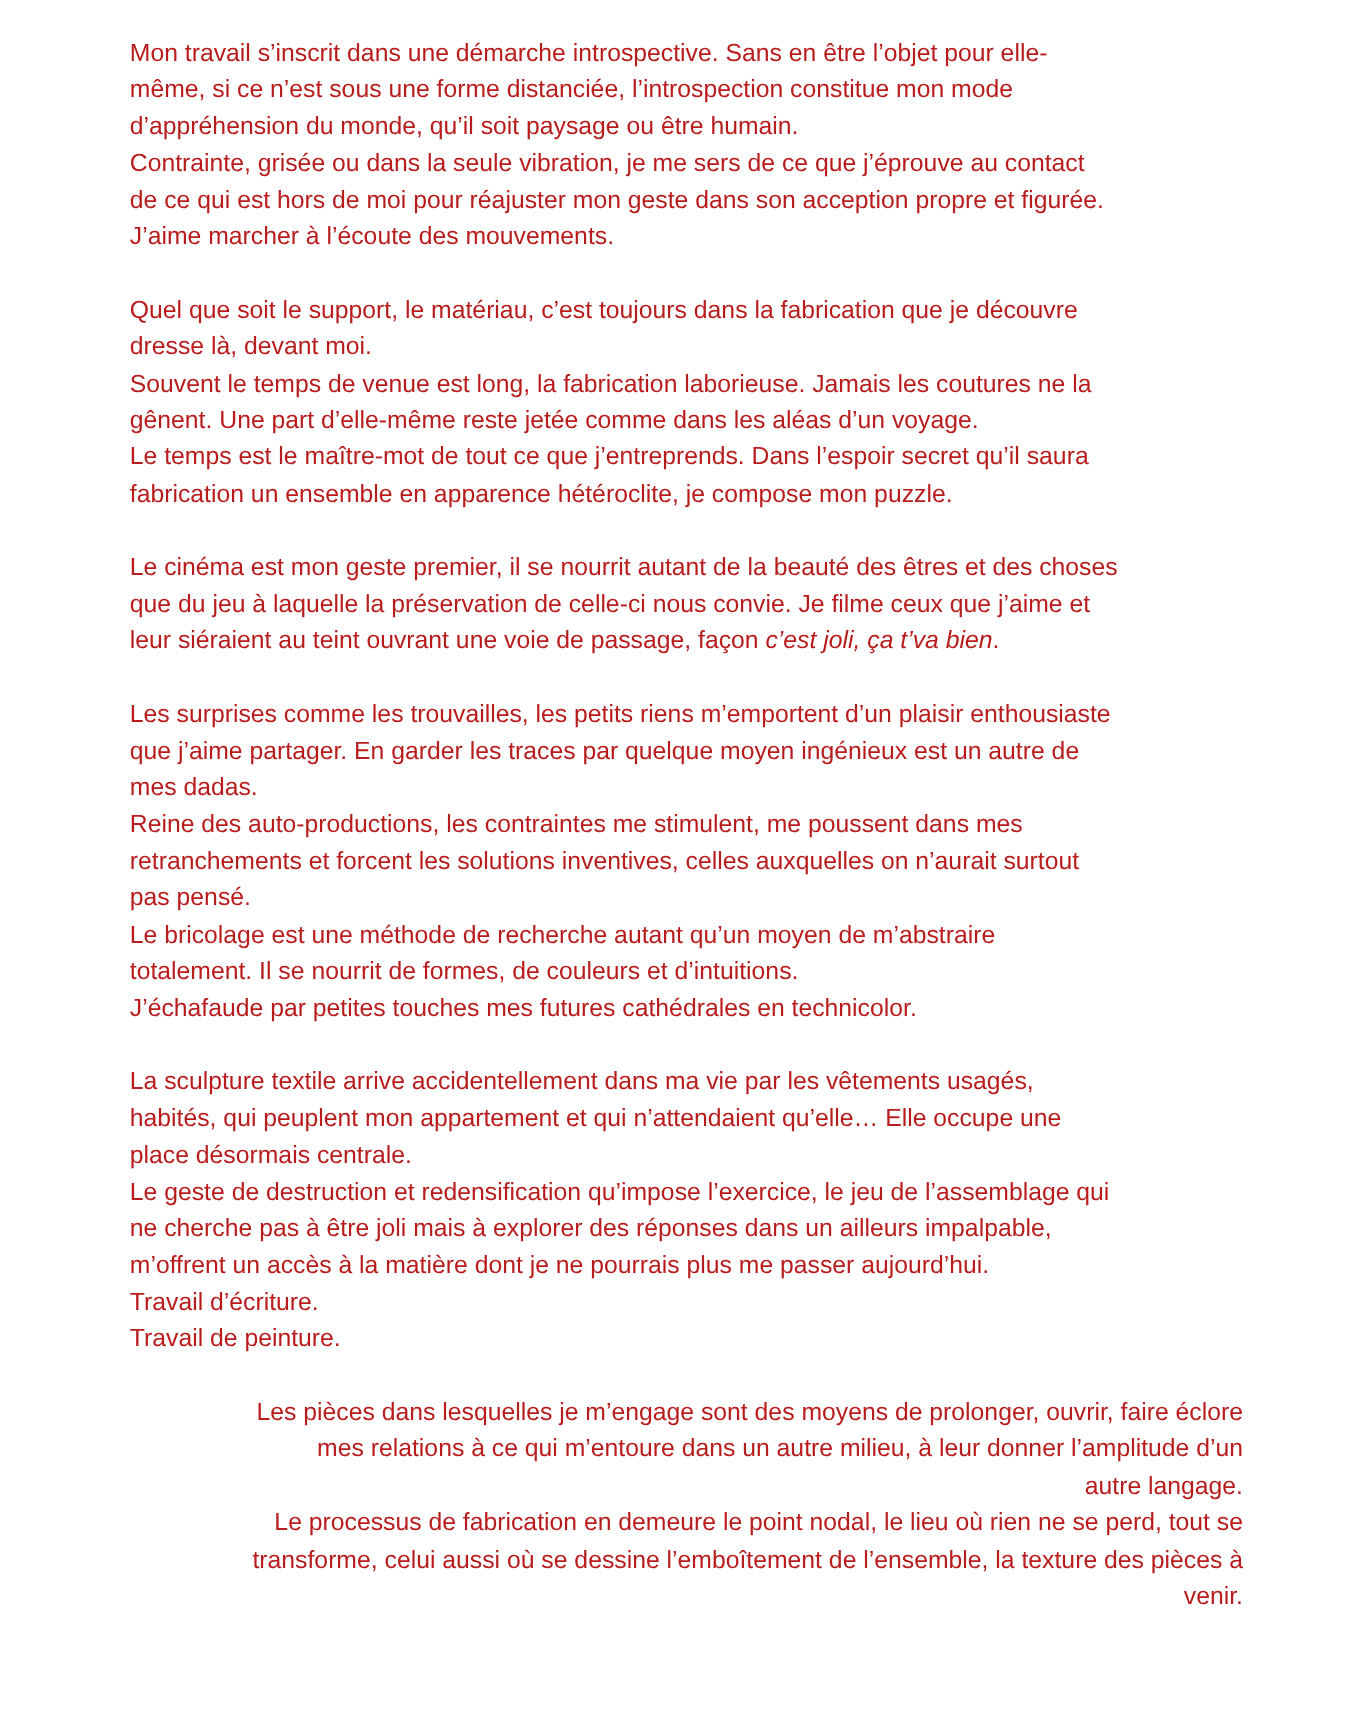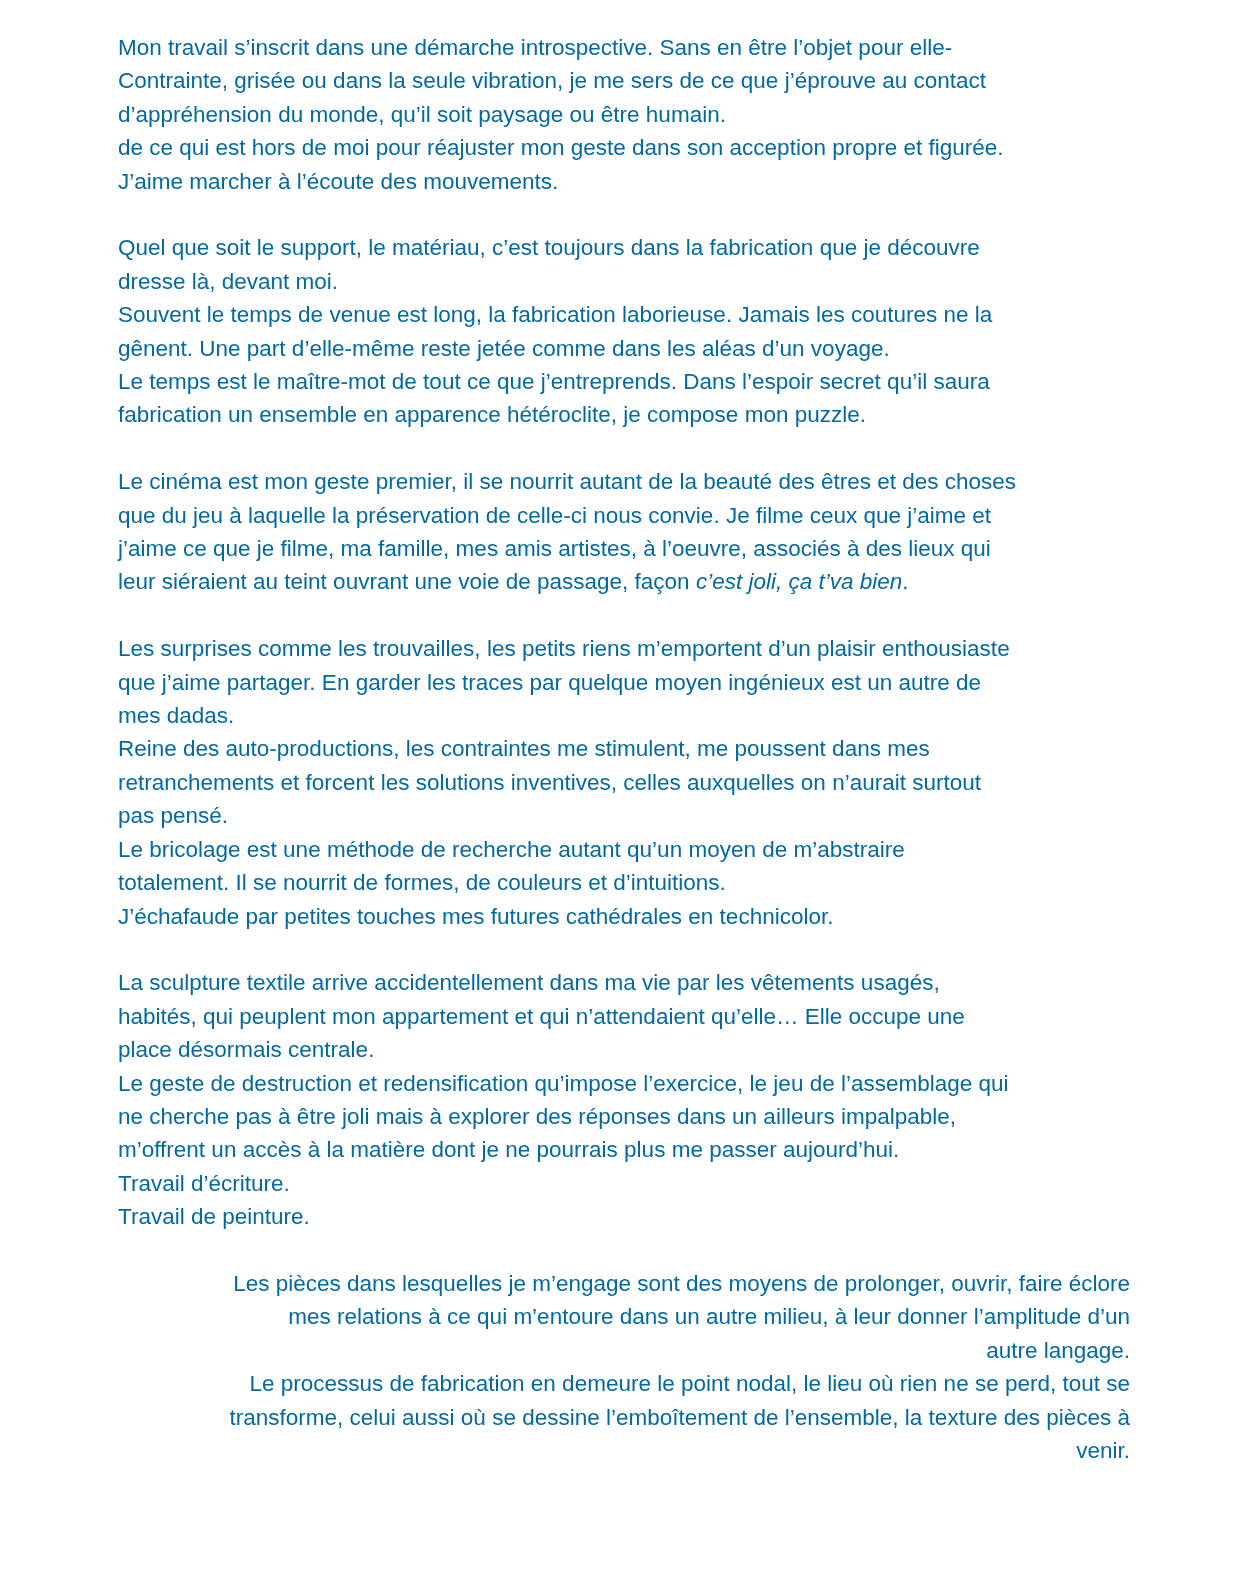--- a/index.html
+++ b/index.html
@@ -35,40 +35,40 @@
     white-space: pre;
   }
   .italic {
     font-style: italic;
   }
 </style>
 </head>
 <body>
 
 <div class="page">
-  <div style="color: #0369a1;">
+  <div style="color: #b91c1c;">
       <div class="paragraph">
         <div class="line"><span>Mon travail s’inscrit dans une démarche introspective. Sans en être l’objet pour elle-</span></div>
+        <div class="line"><span>même, si ce n’est sous une forme distanciée, l’introspection constitue mon mode</span></div>
+        <div class="line"><span>d’appréhension du monde, qu’il soit paysage ou être humain.</span></div>
         <div class="line"><span>Contrainte, grisée ou dans la seule vibration, je me sers de ce que j’éprouve au contact</span></div>
-        <div class="line"><span>d’appréhension du monde, qu’il soit paysage ou être humain.</span></div>
         <div class="line"><span>de ce qui est hors de moi pour réajuster mon geste dans son acception propre et figurée.</span></div>
         <div class="line"><span>J’aime marcher à l’écoute des mouvements.</span></div>
       </div>
       <div class="paragraph">
         <div class="line"><span>Quel que soit le support, le matériau, c’est toujours dans la fabrication que je découvre</span></div>
         <div class="line"><span>dresse là, devant moi.</span></div>
         <div class="line"><span>Souvent le temps de venue est long, la fabrication laborieuse. Jamais les coutures ne la</span></div>
         <div class="line"><span>gênent. Une part d’elle-même reste jetée comme dans les aléas d’un voyage.</span></div>
         <div class="line"><span>Le temps est le maître-mot de tout ce que j’entreprends. Dans l’espoir secret qu’il saura</span></div>
         <div class="line"><span>fabrication un ensemble en apparence hétéroclite, je compose mon puzzle.</span></div>
       </div>
       <div class="paragraph">
         <div class="line"><span>Le cinéma est mon geste premier, il se nourrit autant de la beauté des êtres et des choses</span></div>
         <div class="line"><span>que du jeu à laquelle la préservation de celle-ci nous convie. Je filme ceux que j’aime et</span></div>
-        <div class="line"><span>j’aime ce que je filme, ma famille, mes amis artistes, à l’oeuvre, associés à des lieux qui</span></div>
         <div class="line"><span>leur siéraient au teint ouvrant une voie de passage, façon </span><span class="italic">c’est joli, ça t’va bien</span><span>.</span></div>
       </div>
       <div class="paragraph">
         <div class="line"><span>Les surprises comme les trouvailles, les petits riens m’emportent d’un plaisir enthousiaste</span></div>
         <div class="line"><span>que j’aime partager. En garder les traces par quelque moyen ingénieux est un autre de</span></div>
         <div class="line"><span>mes dadas.</span></div>
         <div class="line"><span>Reine des auto-productions, les contraintes me stimulent, me poussent dans mes</span></div>
         <div class="line"><span>retranchements et forcent les solutions inventives, celles auxquelles on n’aurait surtout</span></div>
         <div class="line"><span>pas pensé.</span></div>
         <div class="line"><span>Le bricolage est une méthode de recherche autant qu’un moyen de m’abstraire</span></div>

